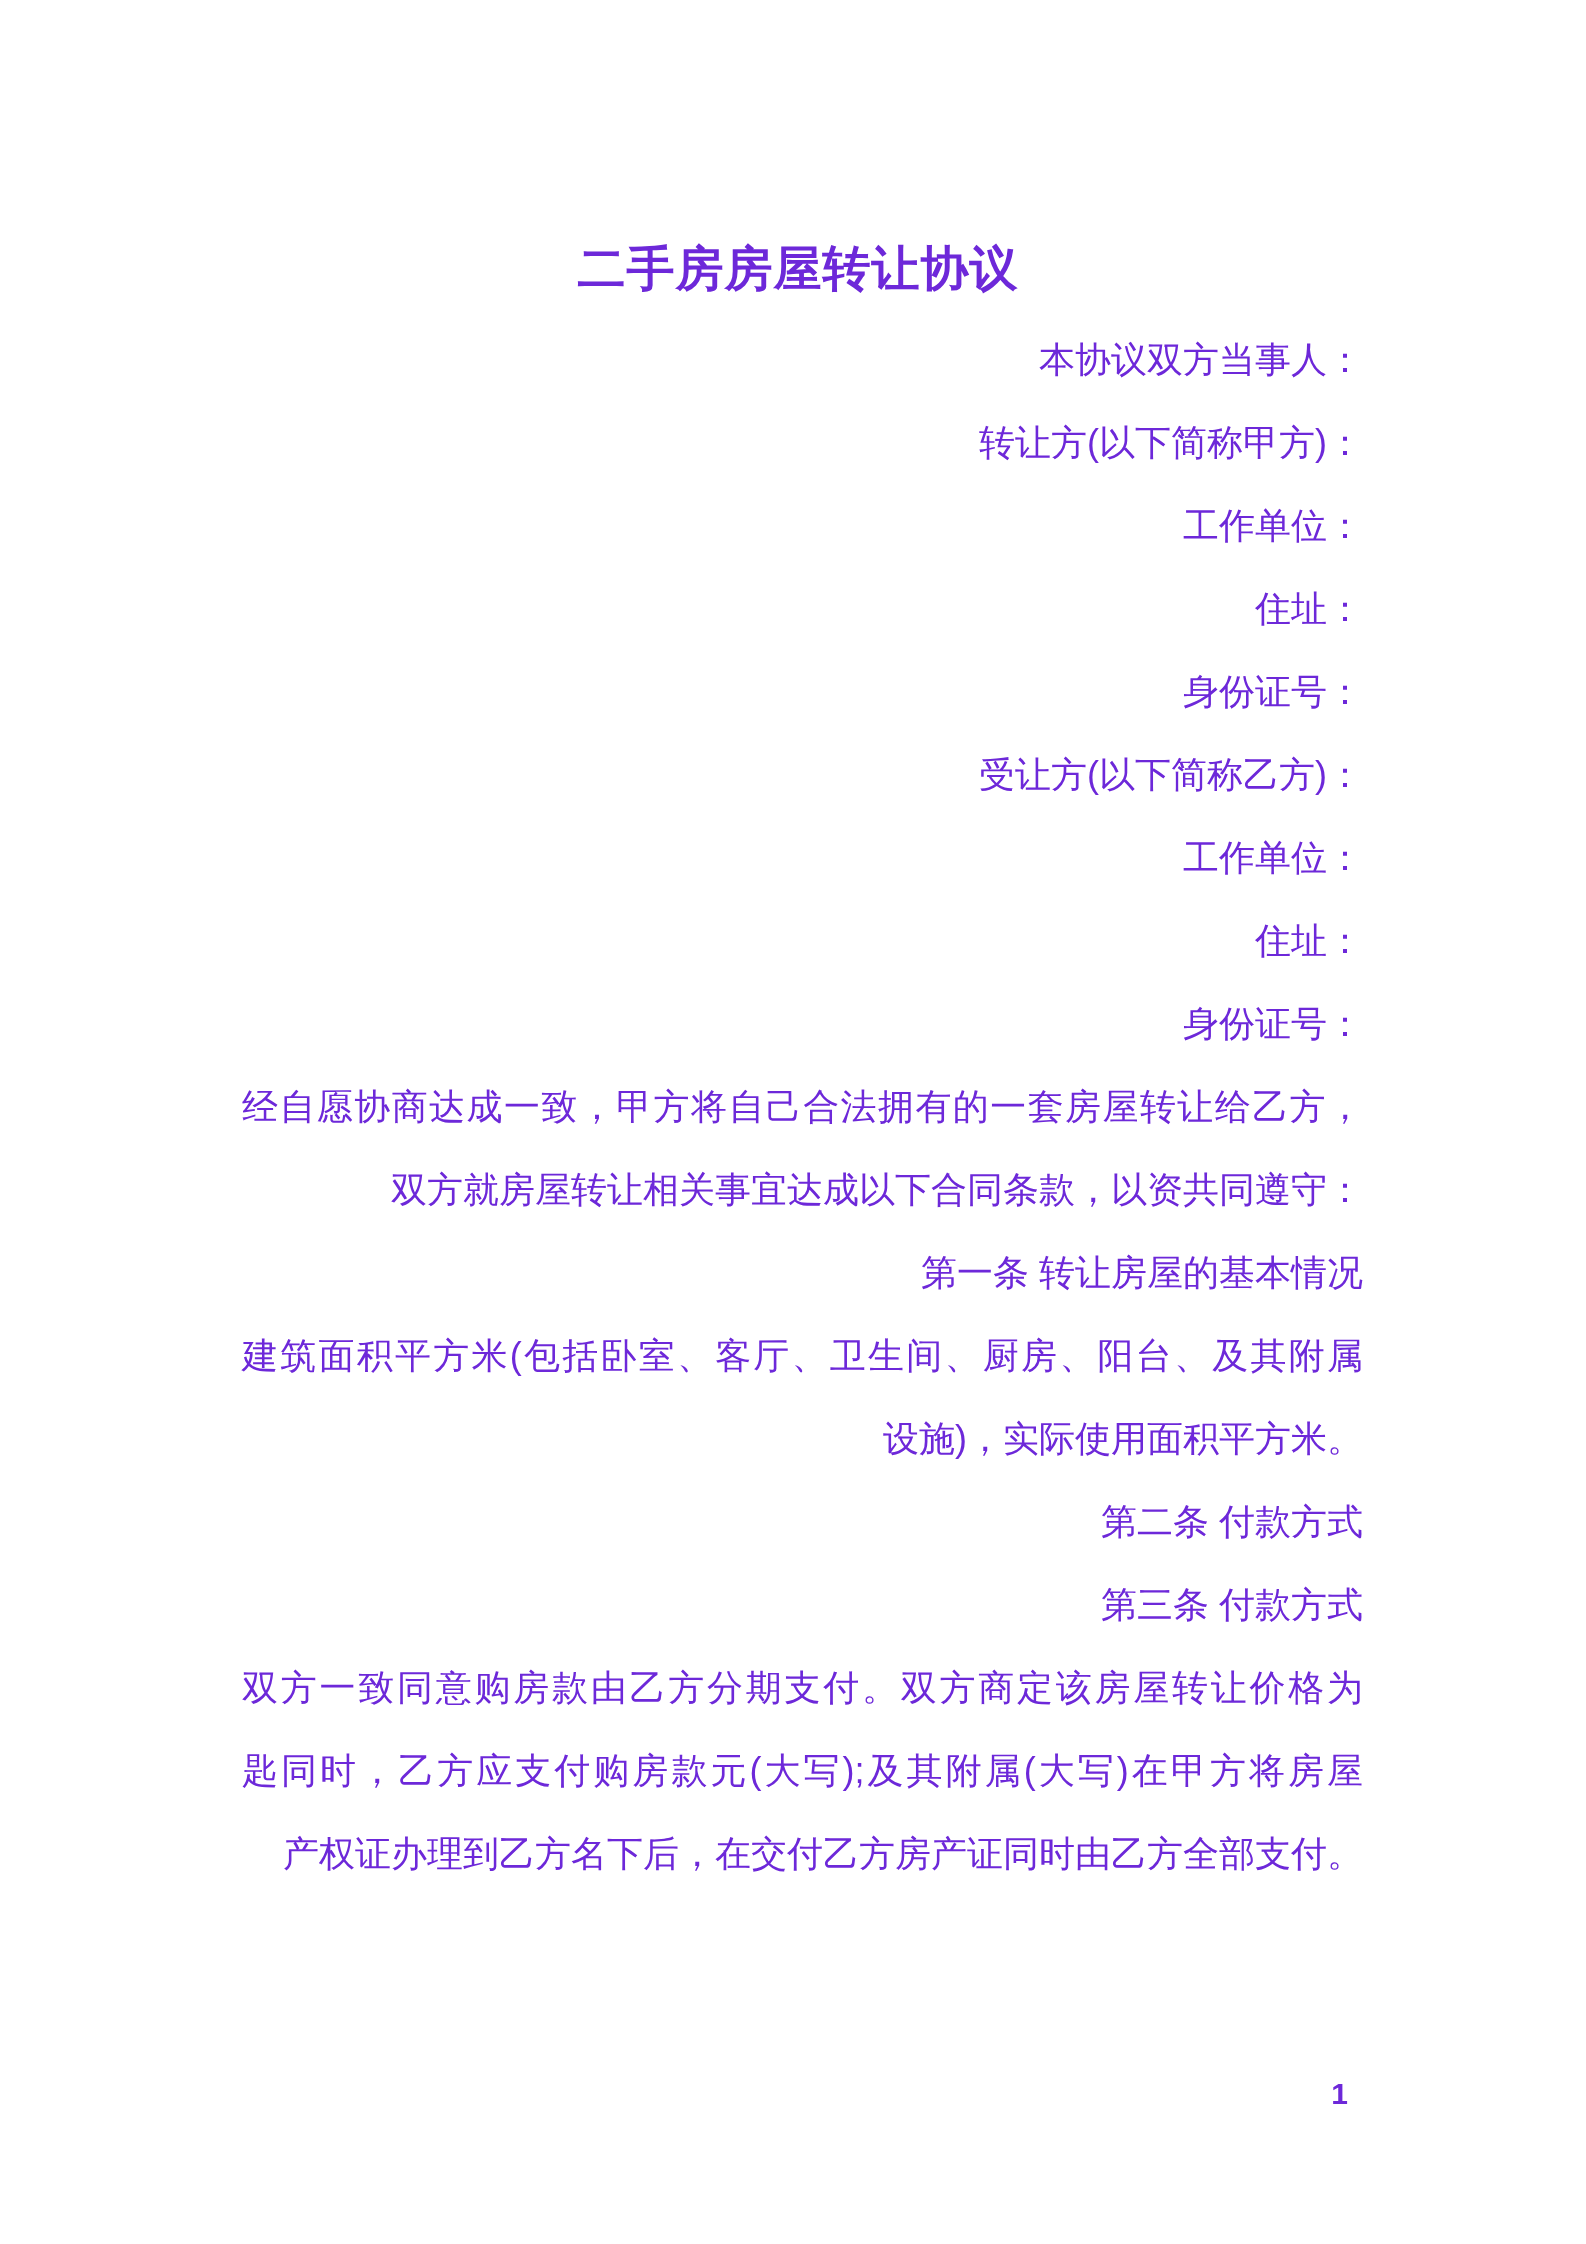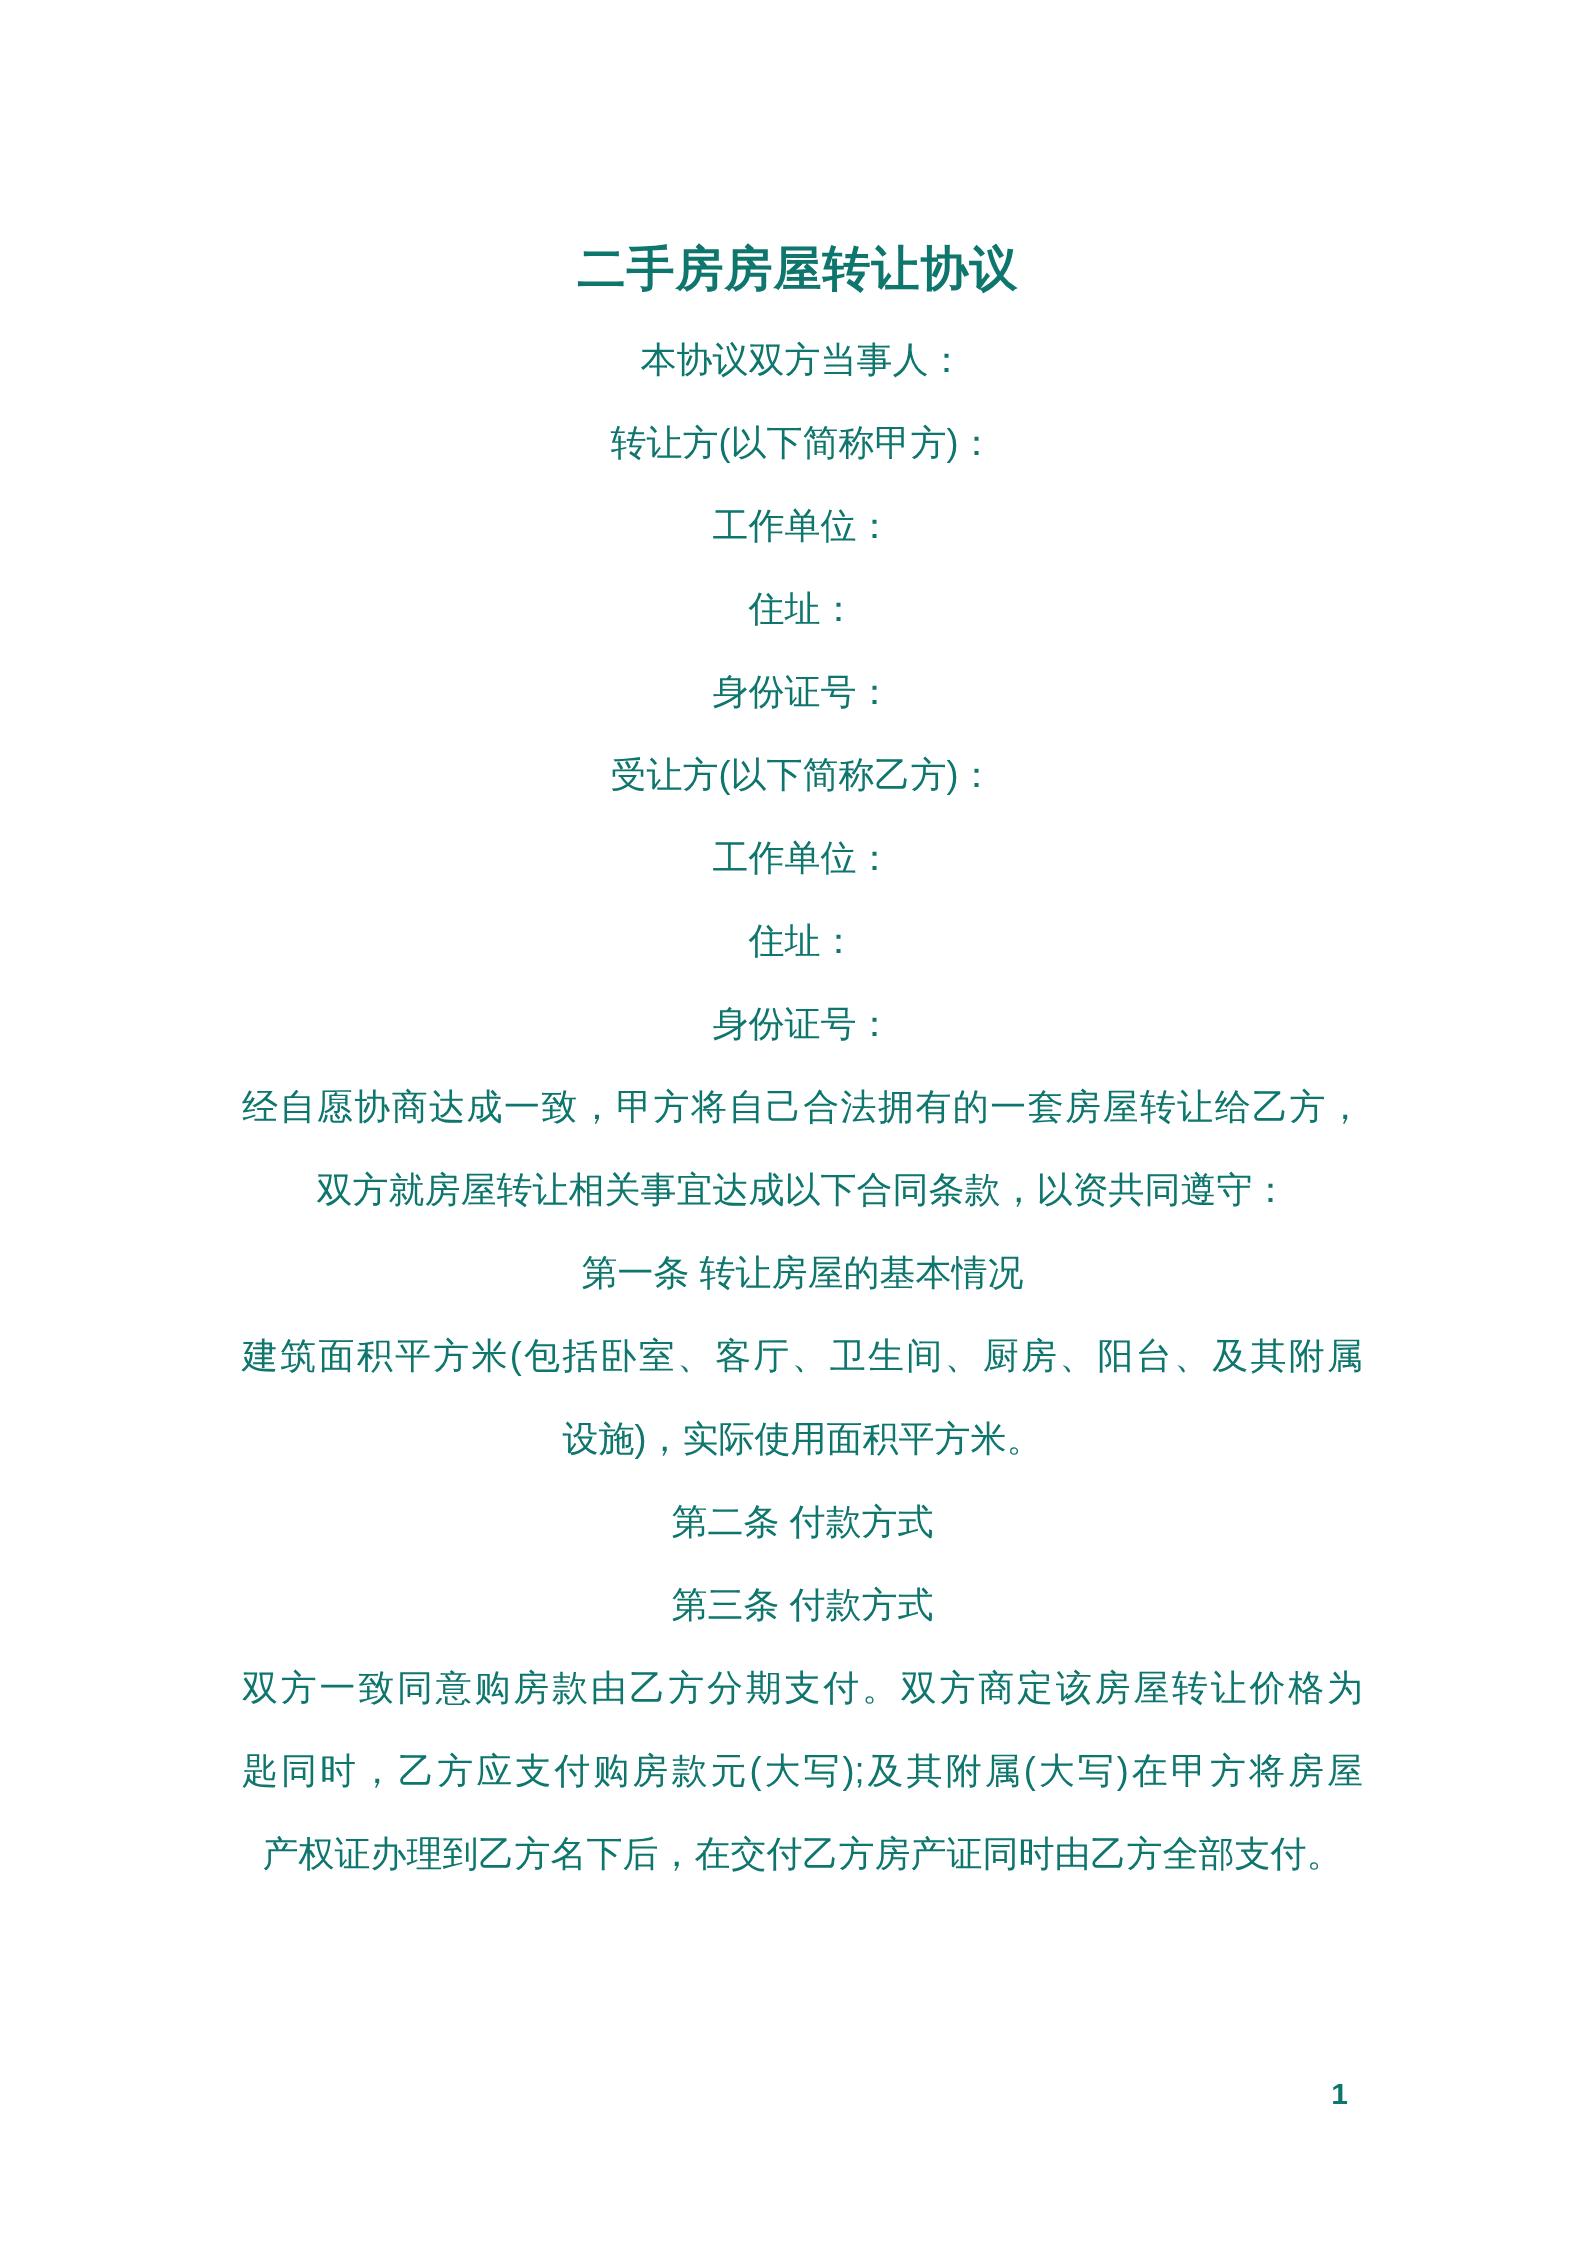--- a/index.html
+++ b/index.html
@@ -1,21 +1,21 @@
 <!DOCTYPE html>
 <html><head>
 <meta charset="utf-8">
 <style>
   html, body { margin: 0; padding: 0; background: #ffffff; }
   .page {
     position: relative;
     width: 1586px;
     height: 2244px;
     background: #ffffff;
-    color: #0f766e;
+    color: #6d28d9;
     font-family: "Liberation Sans", sans-serif;
     overflow: hidden;
   }
   .doc-title {
     position: absolute;
     top: 205px;
     left: 233px;
     width: 1130px;
     height: 64px;
     line-height: 64px;
@@ -29,21 +29,21 @@
     position: absolute;
     top: 318px;
     left: 242px;
     width: 1121px;
   }
   .line {
     height: 83px;
     line-height: 83px;
     font-size: 36px;
     font-weight: 400;
-    text-align: center;
+    text-align: right;
     white-space: nowrap;
   }
   .line.fill {
     white-space: normal;
     text-align: justify;
     text-align-last: justify;
     text-justify: inter-character;
   }
   .page-num {
     position: absolute;

